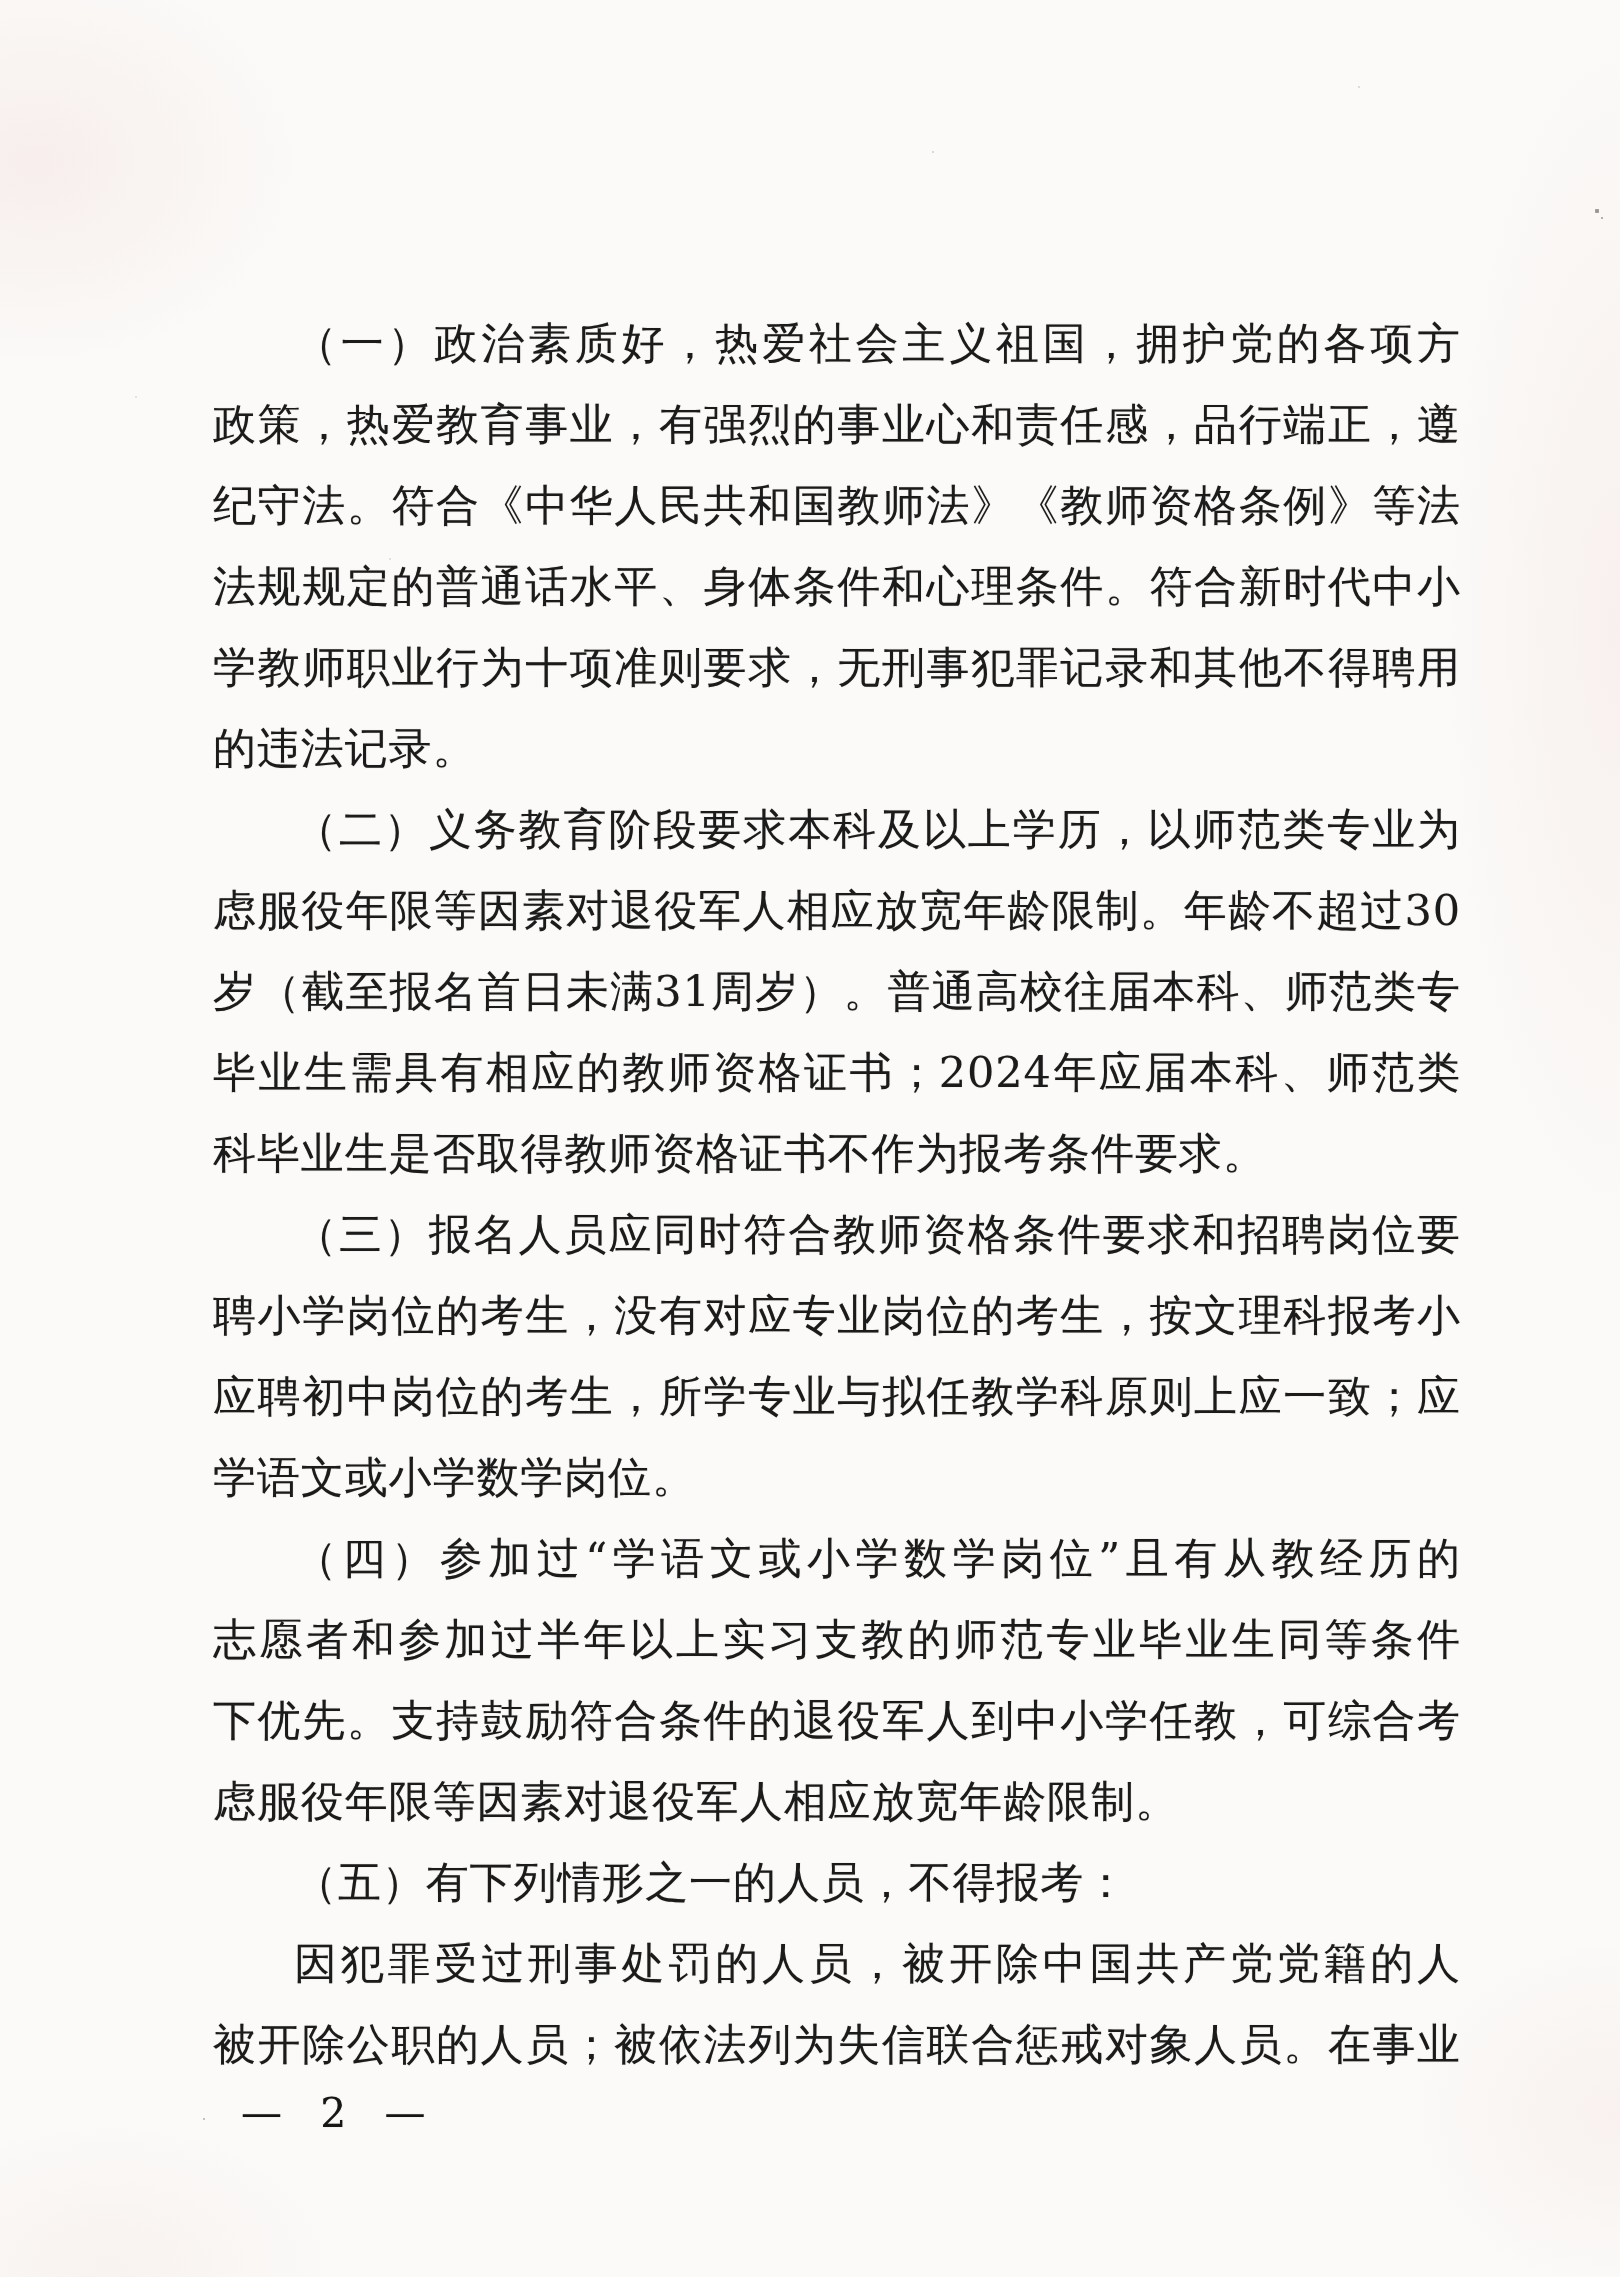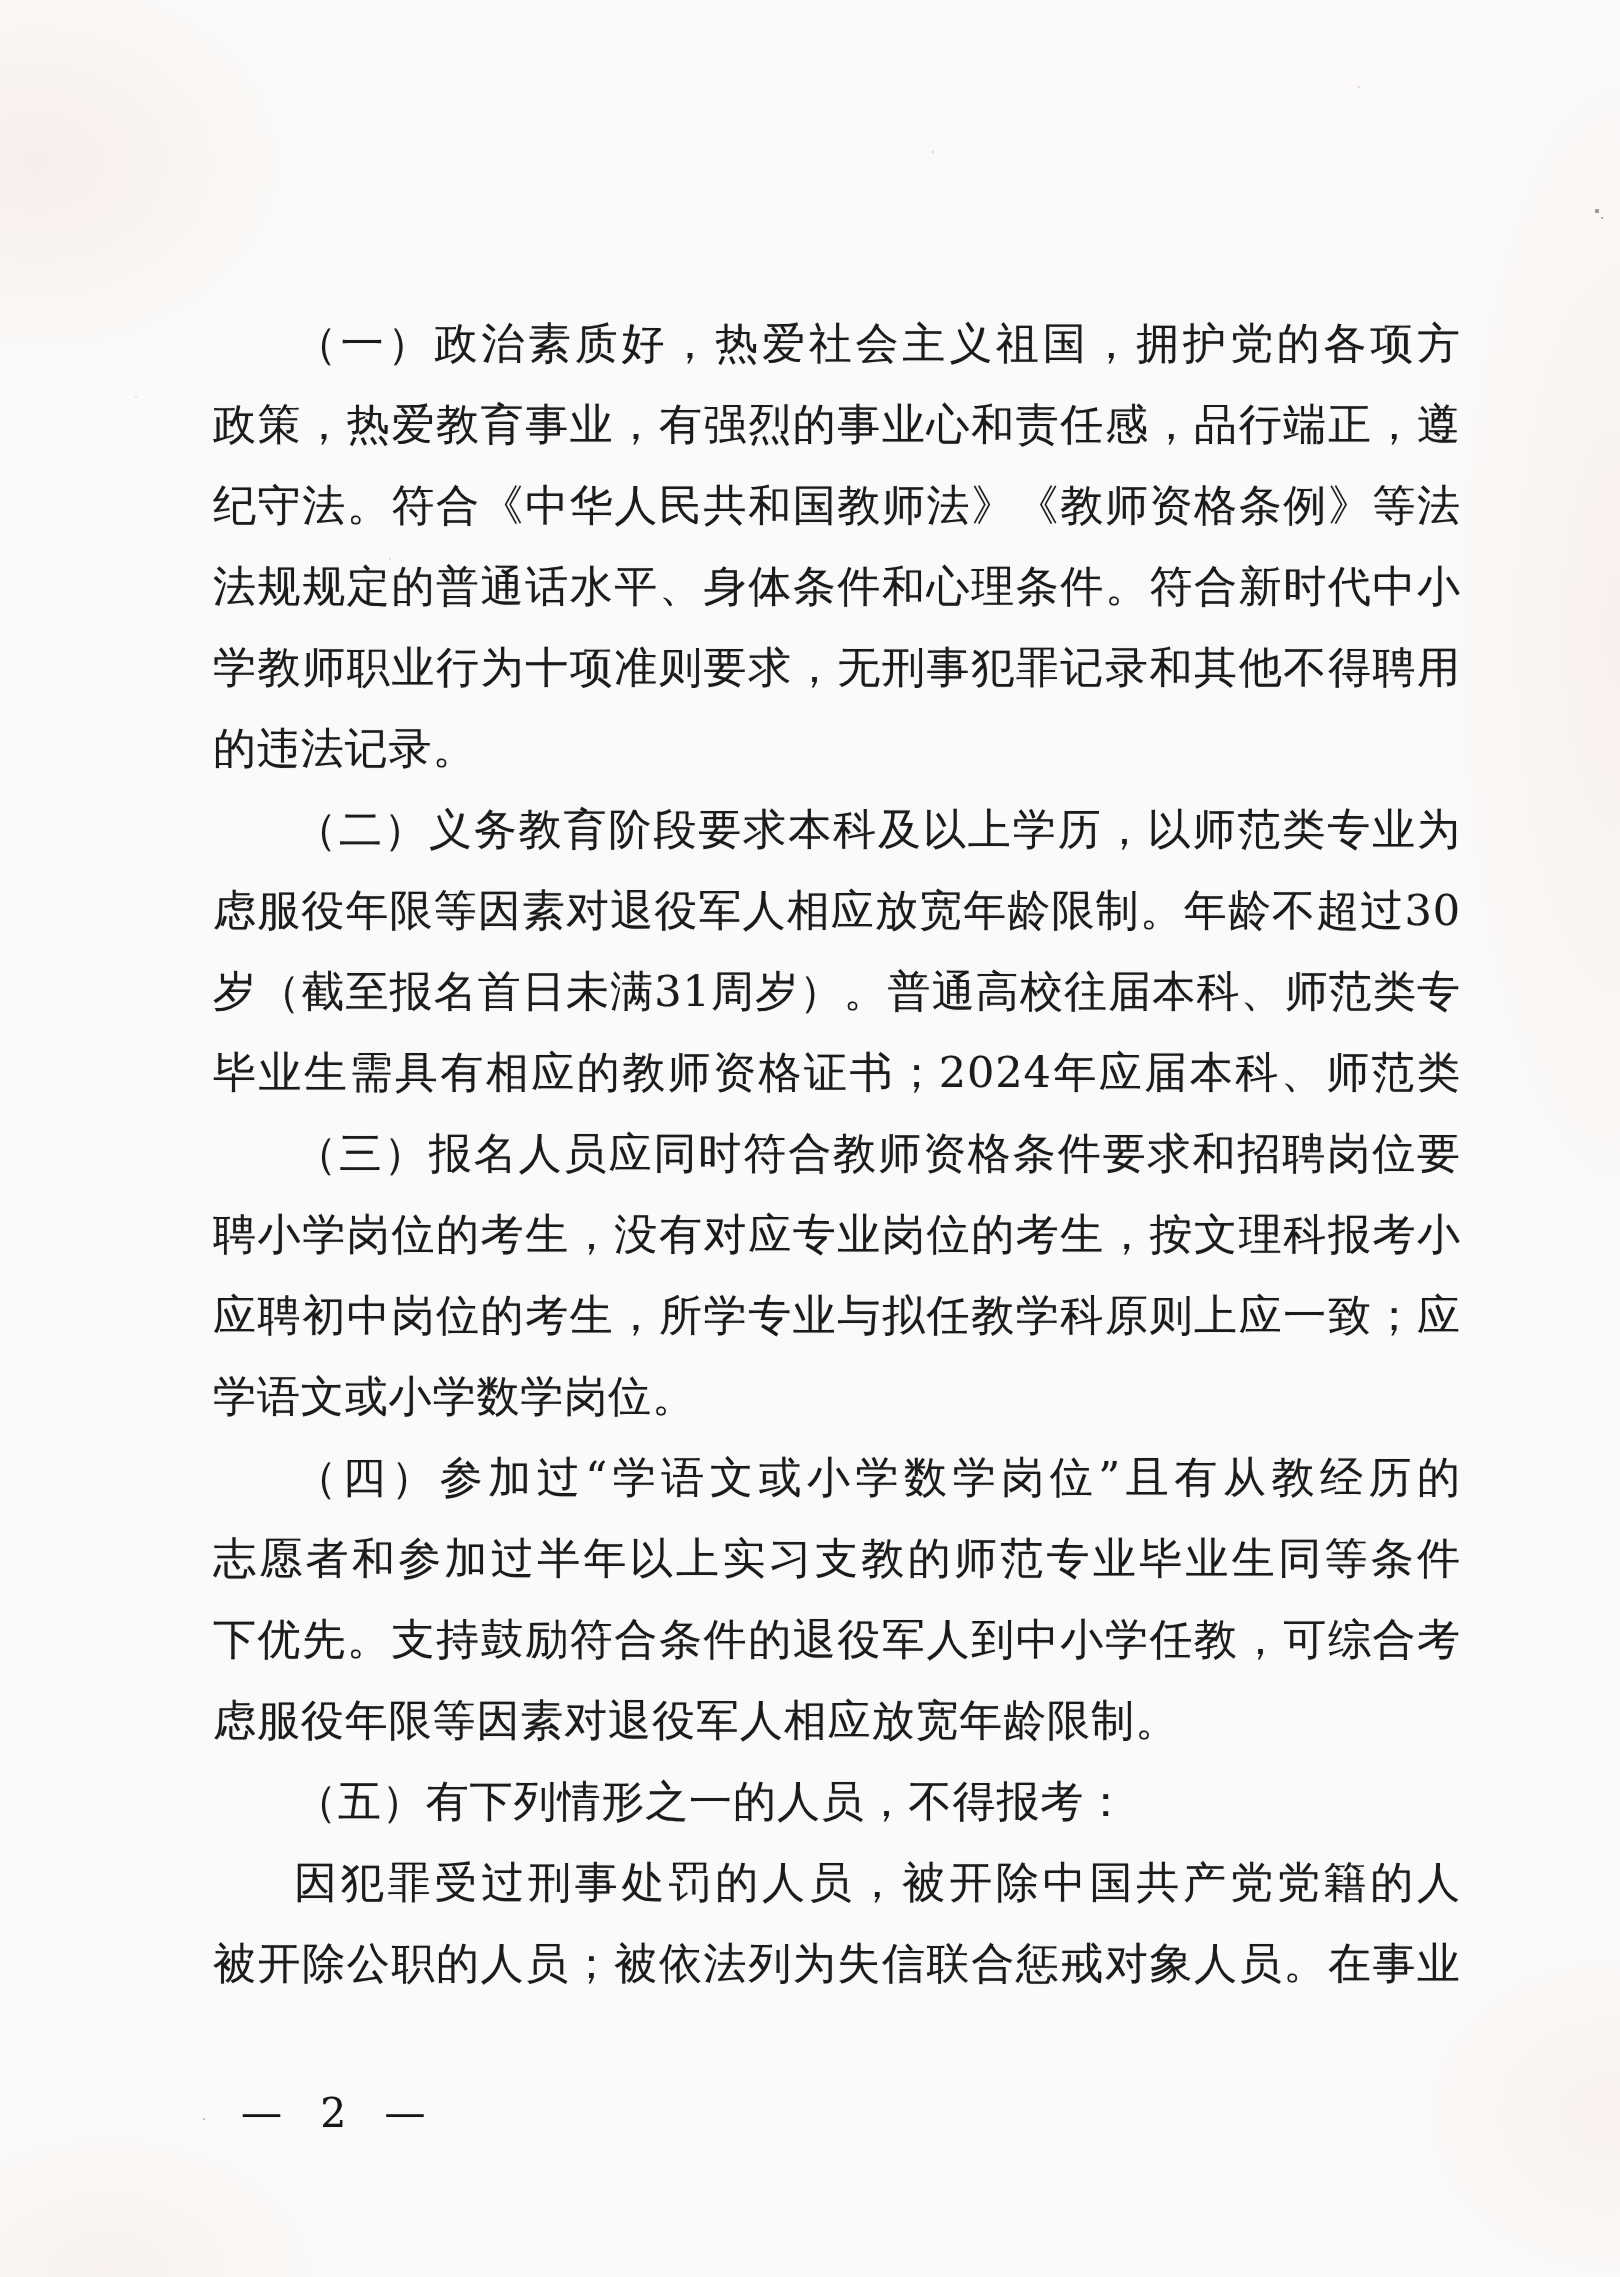--- a/index.html
+++ b/index.html
@@ -87,20 +87,21 @@
     <div class="line full">法规规定的普通话水平、身体条件和心理条件。符合新时代中小</div>
     <div class="line full">学教师职业行为十项准则要求，无刑事犯罪记录和其他不得聘用</div>
     <div class="line">的违法记录。</div>
   </div>
 
   <div class="paragraph">
     <div class="line full indent">（二）义务教育阶段要求本科及以上学历，以师范类专业为主，</div>
     <div class="line full">虑服役年限等因素对退役军人相应放宽年龄限制。年龄不超过30周</div>
     <div class="line full">岁（截至报名首日未满31周岁）。普通高校往届本科、师范类专科</div>
     <div class="line full">毕业生需具有相应的教师资格证书；2024年应届本科、师范类专</div>
+    <div class="line">科毕业生是否取得教师资格证书不作为报考条件要求。</div>
   </div>
 
   <div class="paragraph">
     <div class="line full indent">（三）报名人员应同时符合教师资格条件要求和招聘岗位要求。</div>
     <div class="line full">聘小学岗位的考生，没有对应专业岗位的考生，按文理科报考小</div>
     <div class="line full">应聘初中岗位的考生，所学专业与拟任教学科原则上应一致；应</div>
     <div class="line">学语文或小学数学岗位。</div>
   </div>
 
   <div class="paragraph">

